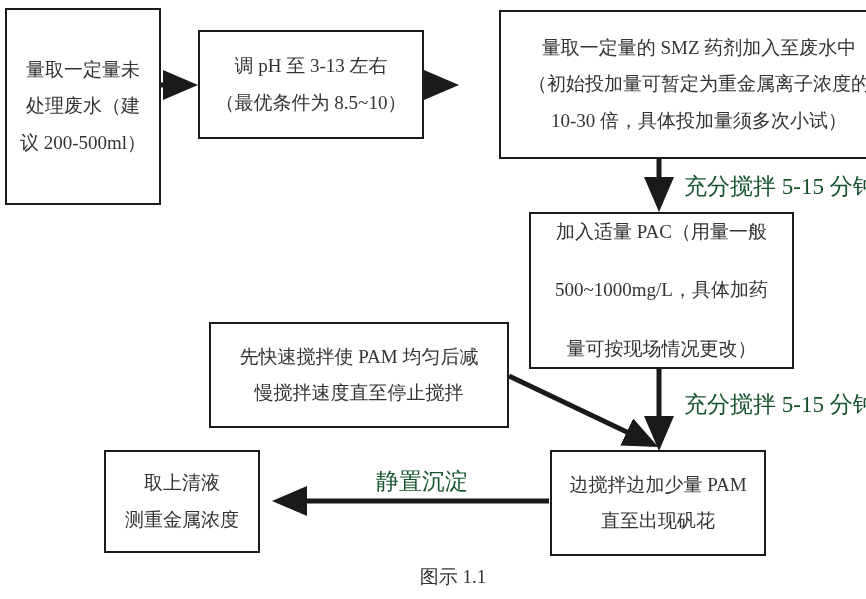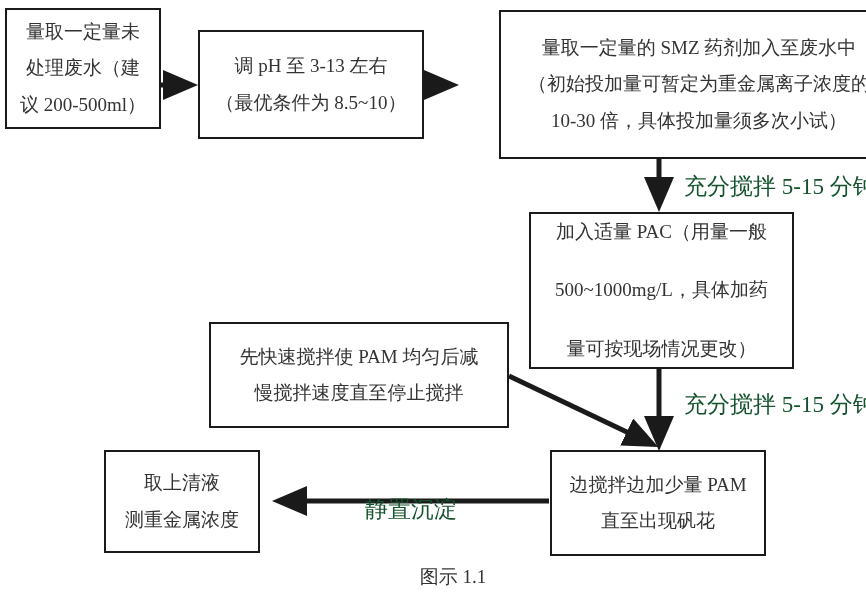--- a/index.html
+++ b/index.html
@@ -78,21 +78,21 @@
 
     <line x1="659" y1="159" x2="659" y2="205" stroke="#1a1a1a" stroke-width="5" marker-end="url(#arrowhead)"></line>
 
     <line x1="659" y1="369" x2="659" y2="444" stroke="#1a1a1a" stroke-width="5" marker-end="url(#arrowhead)"></line>
 
     <line x1="509" y1="376" x2="652" y2="444" stroke="#1a1a1a" stroke-width="5" marker-end="url(#arrowhead)"></line>
 
     <line x1="549" y1="501" x2="279" y2="501" stroke="#1a1a1a" stroke-width="5" marker-end="url(#arrowhead)"></line>
   </svg>
 
-  <div class="node" style="left:5px; top:8px; width:156px; height:121px;">
+  <div class="node" style="left:5px; top:8px; width:156px; height:197px;">
     <span class="line">量取一定量未</span>
     <span class="line">处理废水（建</span>
     <span class="line">议 200-500ml）</span>
   </div>
 
   <div class="node" style="left:198px; top:30px; width:226px; height:109px;">
     <span class="line">调 pH 至 3-13 左右</span>
     <span class="line">（最优条件为 8.5~10）</span>
   </div>
 
@@ -120,17 +120,17 @@
 
   <div class="node" style="left:104px; top:450px; width:156px; height:103px;">
     <span class="line">取上清液</span>
     <span class="line">测重金属浓度</span>
   </div>
 
   <div class="edge-label" style="left:684px; top:173px;">充分搅拌 5-15 分钟</div>
 
   <div class="edge-label" style="left:684px; top:391px;">充分搅拌 5-15 分钟</div>
 
-  <div class="edge-label" style="left:365px; top:468px;margin-top:28px;">静置沉淀</div>
+  <div class="edge-label" style="left:376px; top:468px;">静置沉淀</div>
 
   <div class="caption" style="left:0px; top:564px; width:866px;">图示 1.1</div>
 
 </div>
 
 </body></html>

